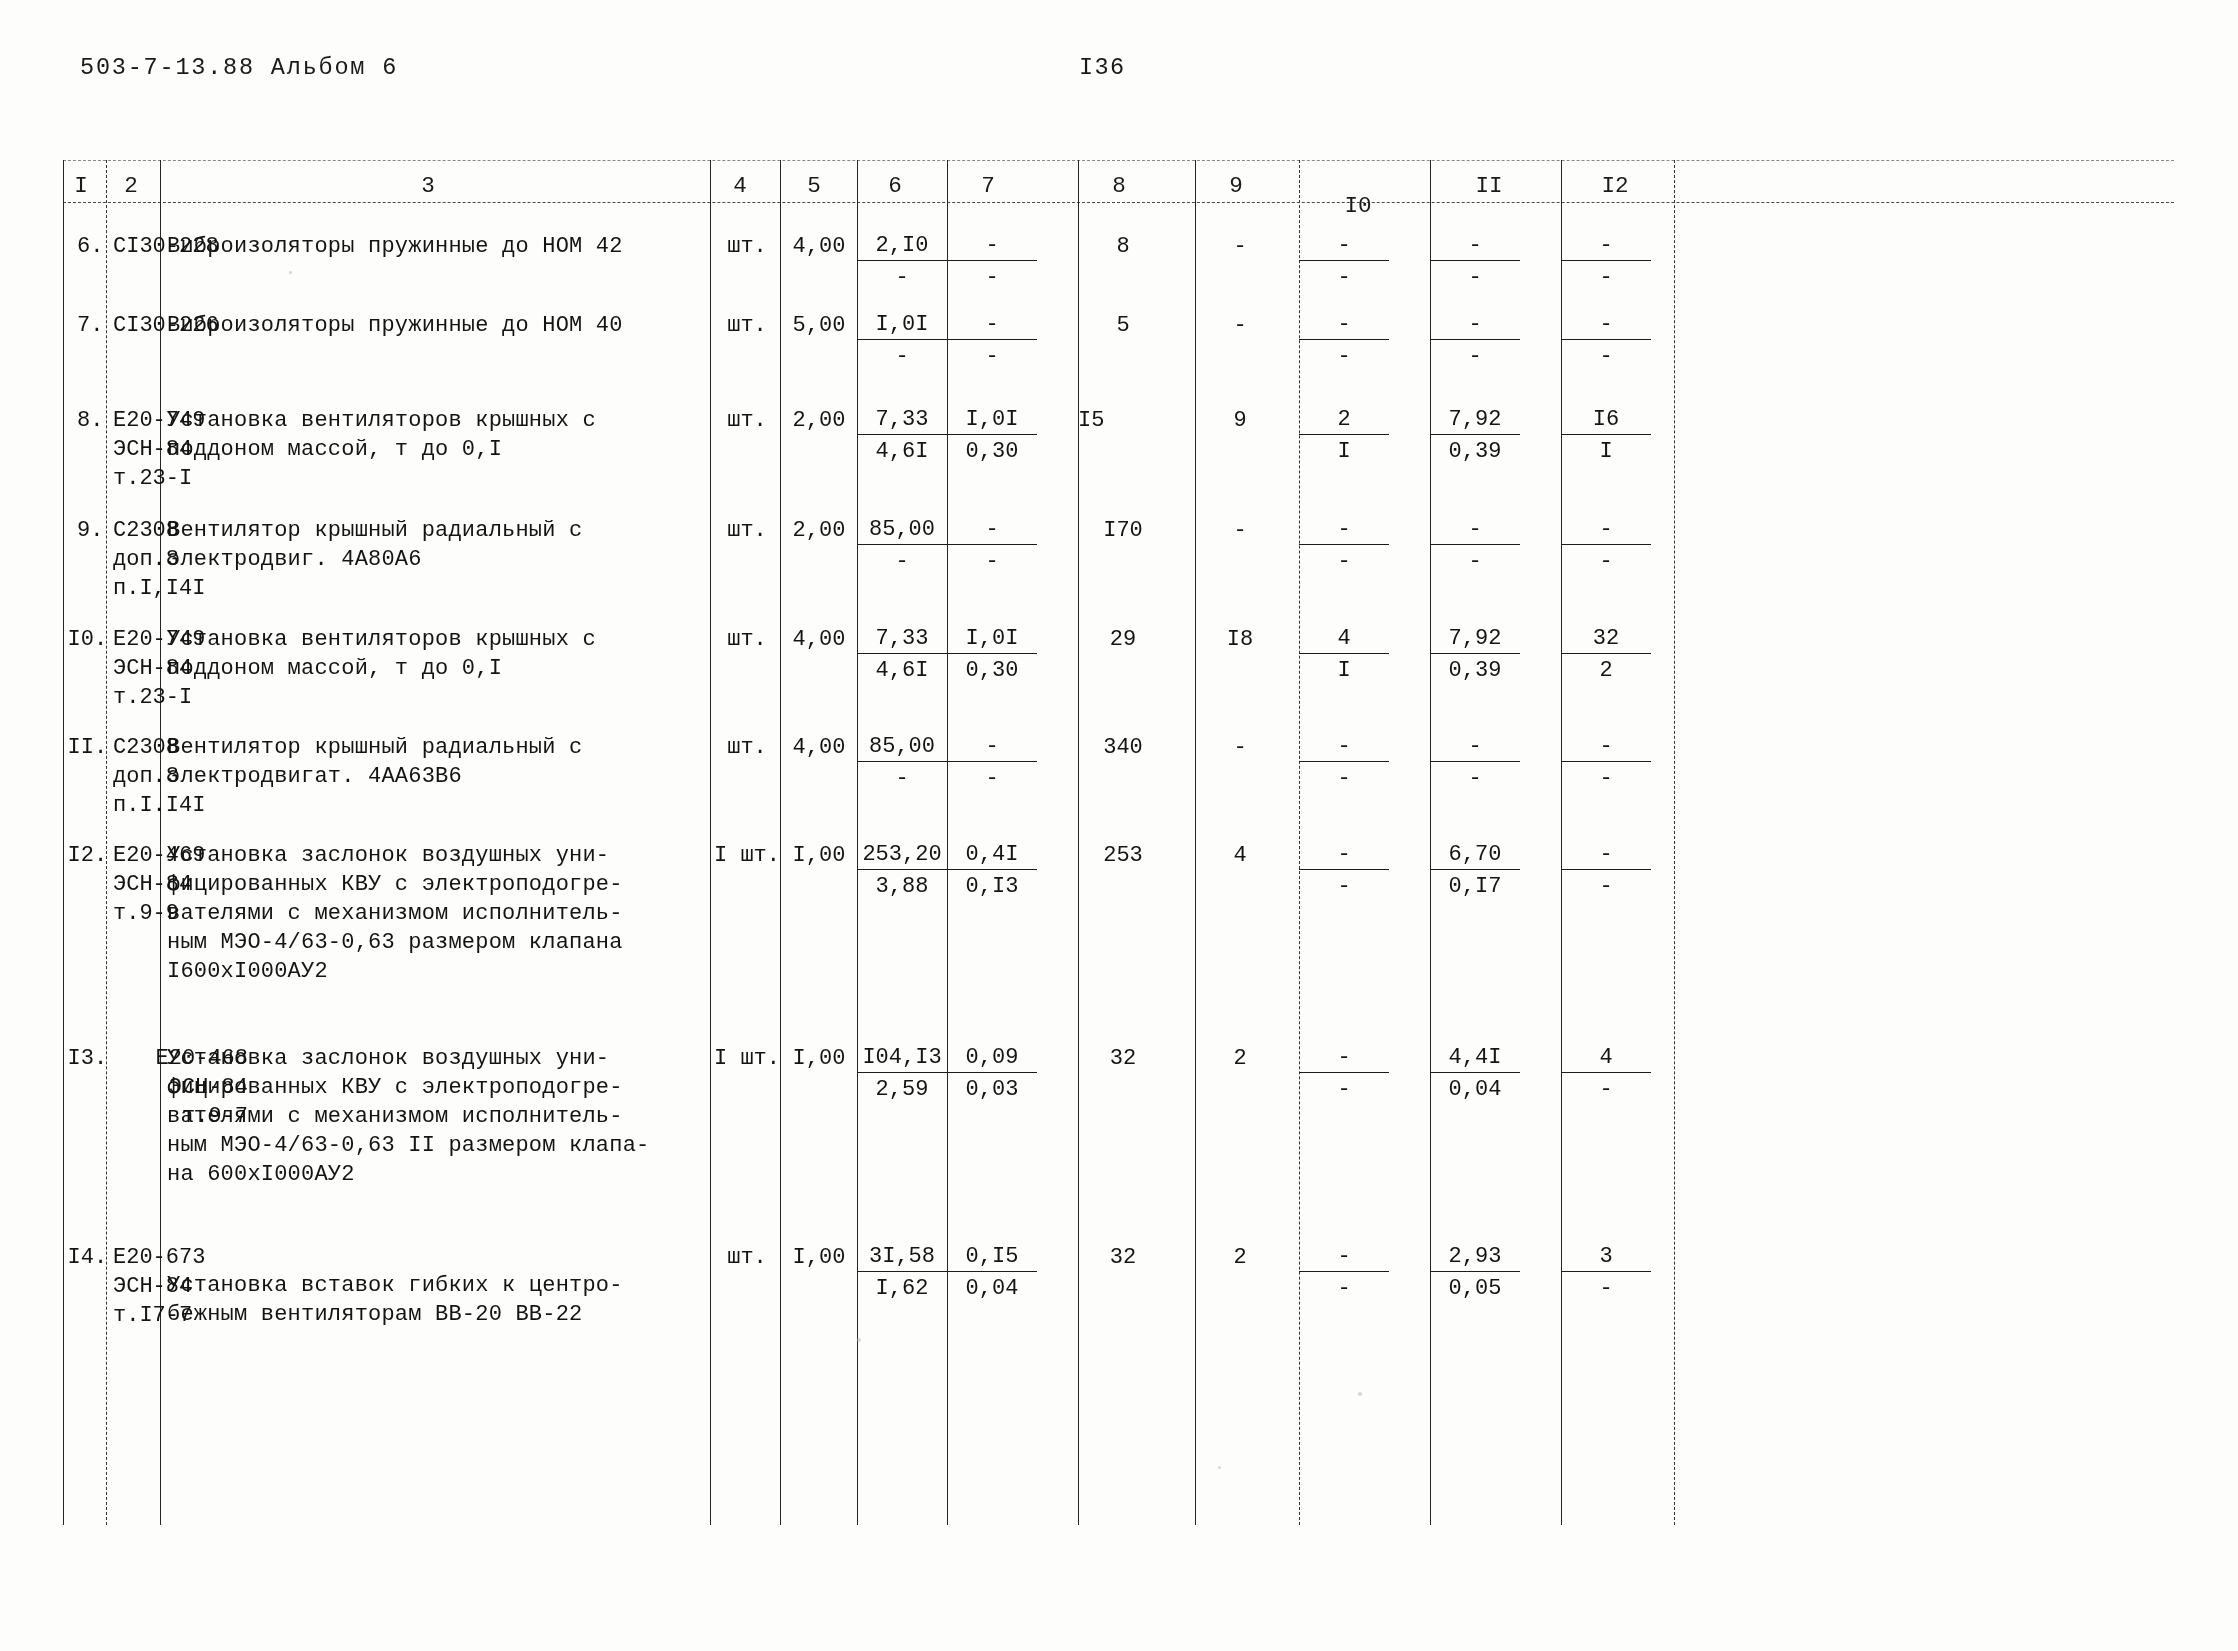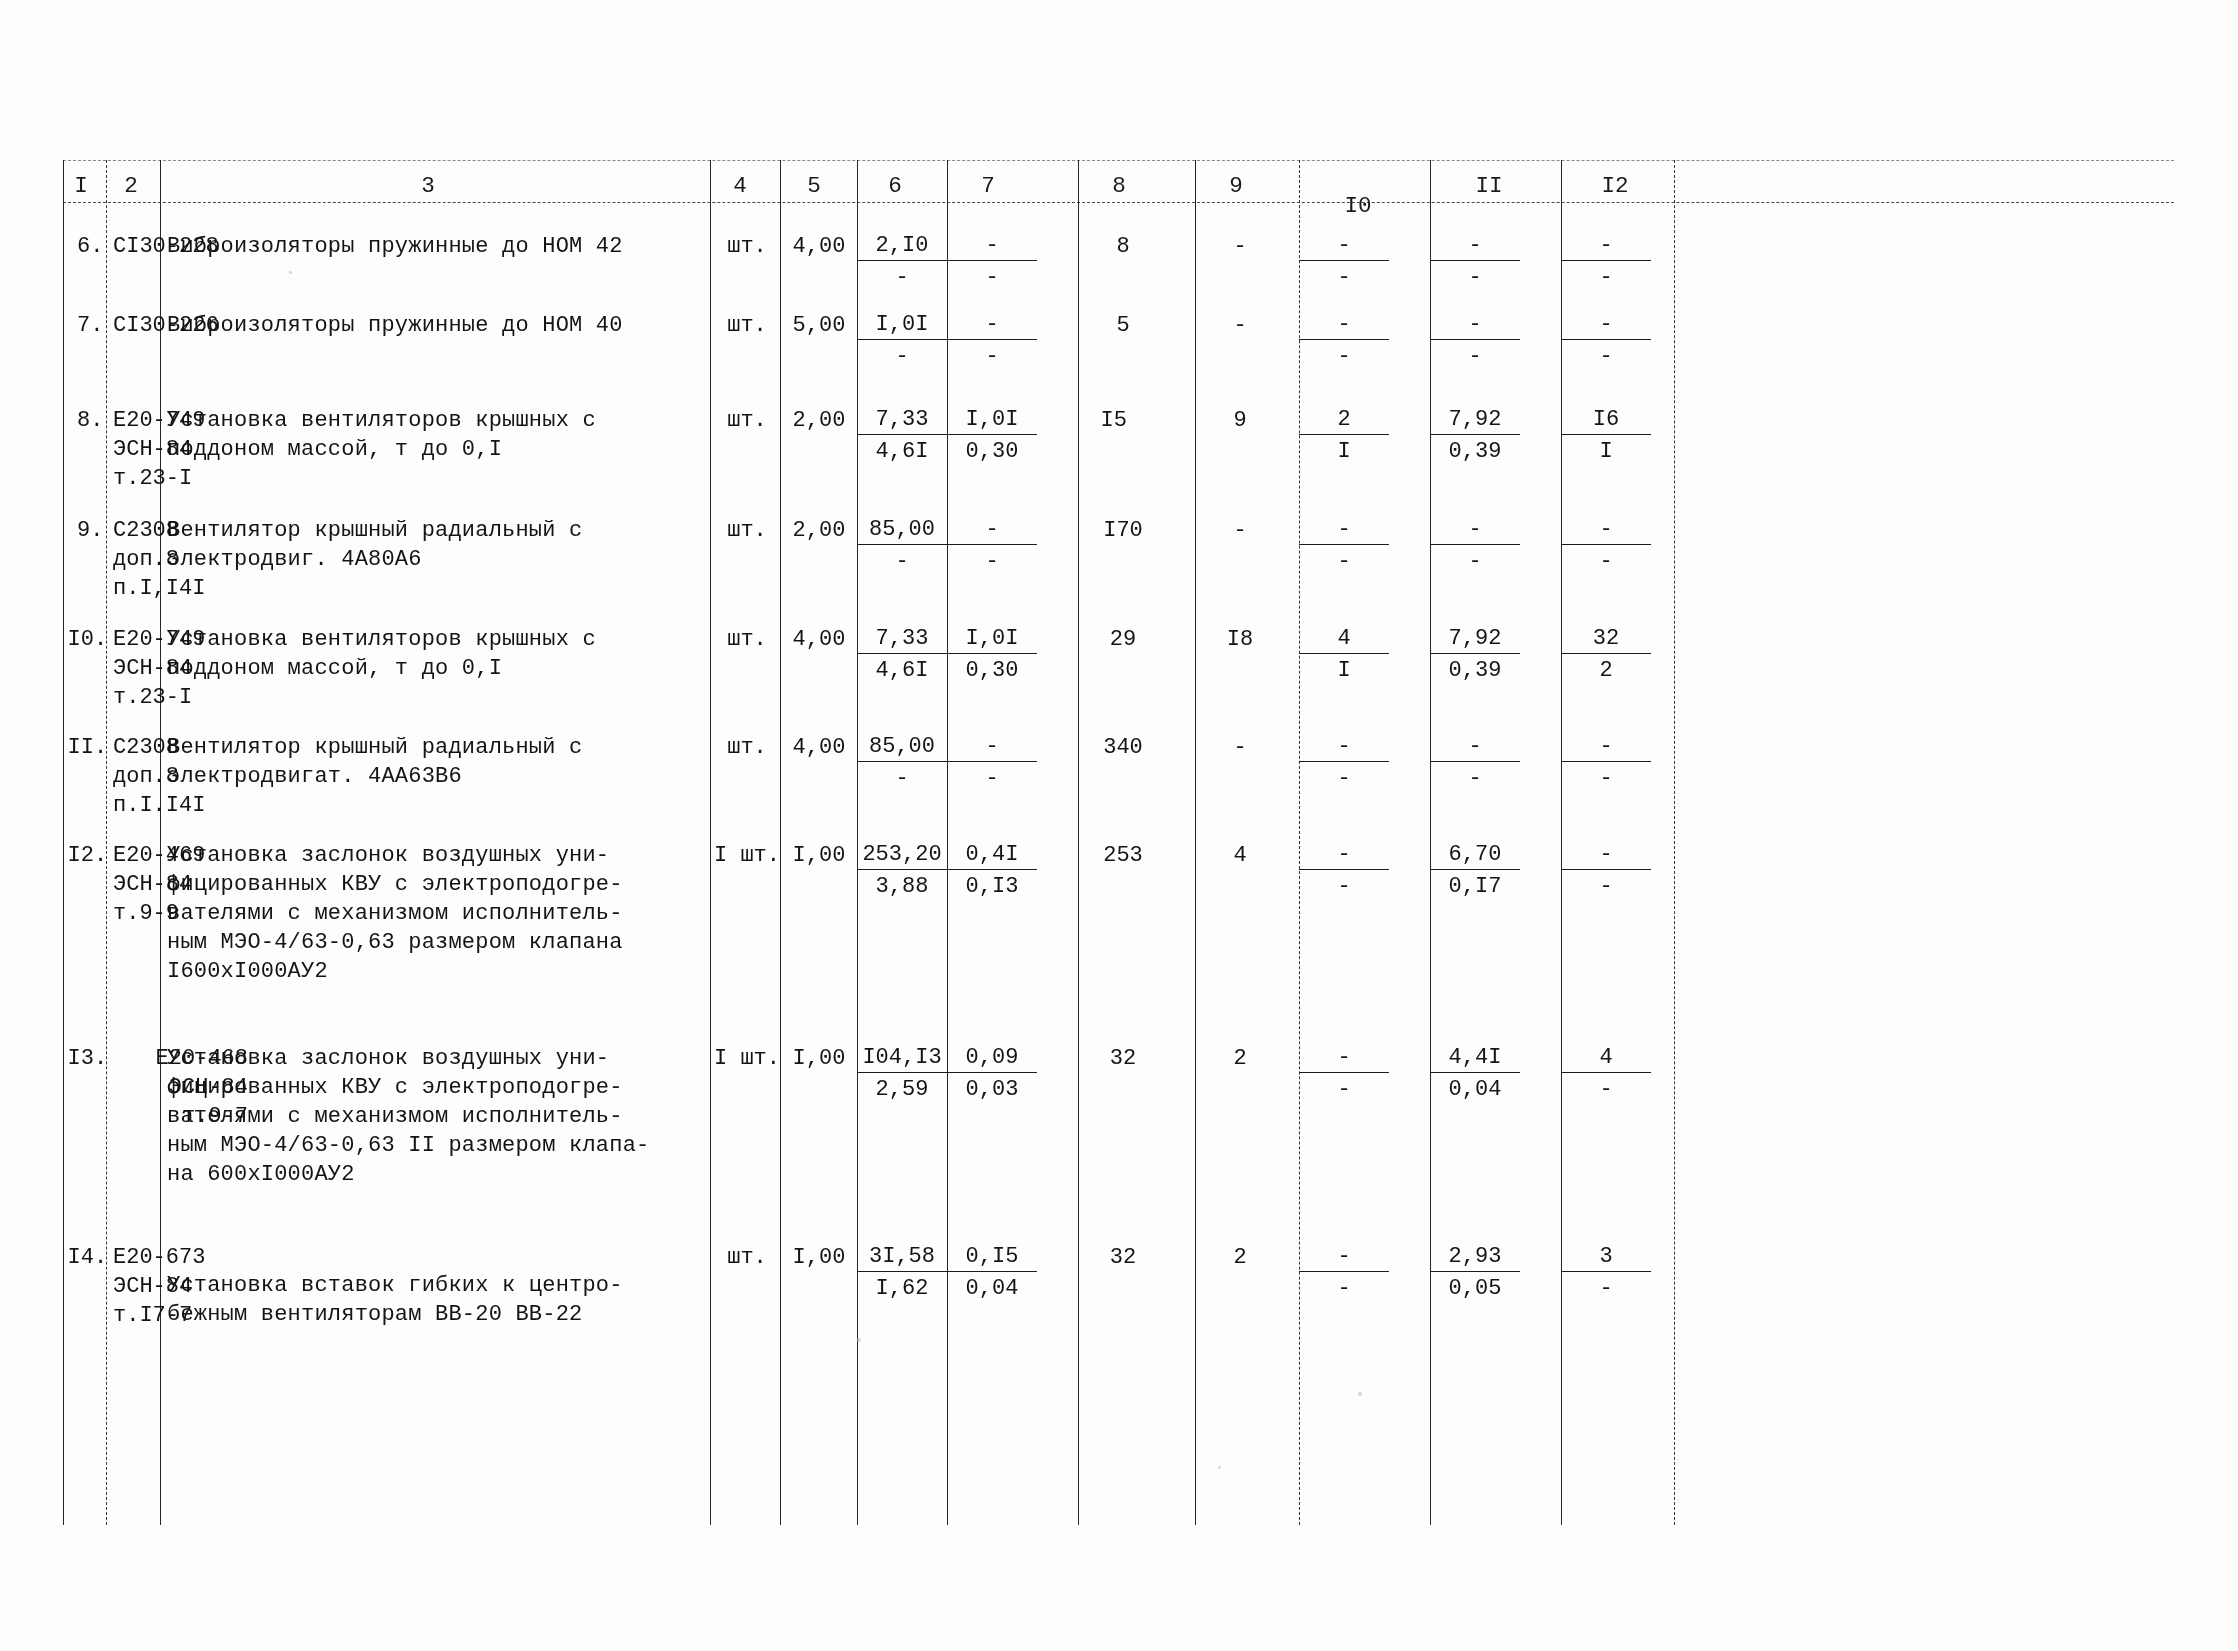--- a/index.html
+++ b/index.html
@@ -148,20 +148,24 @@
     background: #b9b9b9;
     border-radius: 50%;
     opacity: .55;
   }
 </style>
 </head>
 <body>
 
 <div class="sheet">
 
+  <div class="page-header">
+    <div class="doc-code">503-7-13.88  Альбом 6</div>
+    <div class="page-number">I36</div>
+  </div>
 
   <div class="table-wrap">
 
     <div class="hdr-dash top"></div>
     <div class="hdr-dash"></div>
 
     <div id="hdr-nums">
         <div class="hdr-num" style="left: 0px; width: 36px;">I</div>
         <div class="hdr-num" style="left: 50px; width: 36px;">2</div>
         <div class="hdr-num" style="left: 347px; width: 36px;">3</div>
@@ -261,21 +265,21 @@
           <div class="cell c-unit" style="left: 650px; top: 246px; width: 68px; text-align: center;">шт.</div>
           <div class="cell c-qty" style="left: 720px; top: 246px; width: 72px; text-align: center;">2,00</div>
           <div class="frac" style="left: 794px; top: 246px; width: 90px;">
             <span class="top">7,33</span>
             <span class="bot">4,6I</span>
           </div>
           <div class="frac" style="left: 884px; top: 246px; width: 90px;">
             <span class="top">I,0I</span>
             <span class="bot">0,30</span>
           </div>
-          <div class="cell c-center" style="left: 974px; top: 246px; width: 90px; text-align: right;">I5</div>
+          <div class="cell c-center" style="left: 1015px; top: 246px; width: 90px; text-align: left;">I5</div>
           <div class="cell c-center" style="left: 1132px; top: 246px; width: 90px; text-align: center;">9</div>
           <div class="frac" style="left: 1236px; top: 246px; width: 90px;">
             <span class="top">2</span>
             <span class="bot">I</span>
           </div>
           <div class="frac" style="left: 1367px; top: 246px; width: 90px;">
             <span class="top">7,92</span>
             <span class="bot">0,39</span>
           </div>
           <div class="frac" style="left: 1498px; top: 246px; width: 90px;">

